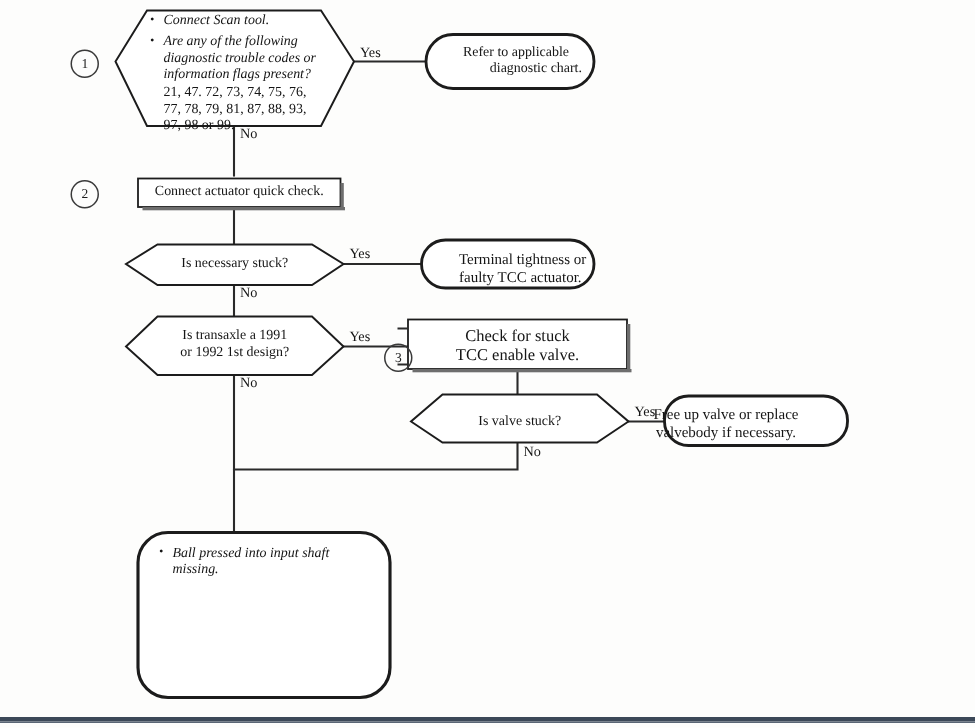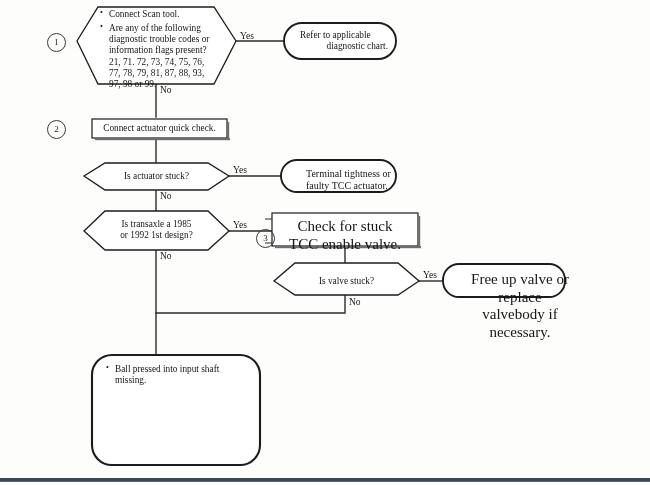--- a/index.html
+++ b/index.html
@@ -28,20 +28,21 @@
     position: absolute;
     font-family: "Liberation Serif", serif;
     color: #151515;
     line-height: 1.18;
     -webkit-font-smoothing: antialiased;
   }
   .bullets {
     margin: 0;
     padding: 0;
     list-style: none;
+    font-style: italic;
   }
   .bullets li {
     position: relative;
     padding-left: 9px;
     margin-bottom: 1px;
   }
   .bullets li:before {
     content: "\2022";
     position: absolute;
     left: 0; top: -1px;
@@ -148,53 +149,53 @@
   <div class="step-num" style="left:47px; top:33px;">1</div>
   <div class="step-num" style="left:47px; top:120px;">2</div>
   <div class="step-num" style="left:256px; top:229px;">3</div>
 
   <div class="node-text" style="left:100px; top:9px; width:122px; font-size:9.3px;">
     <ul class="bullets">
       <li style="margin-bottom:3px;">Connect Scan tool.</li>
       <li>Are any of the following diagnostic trouble codes or information flags present?</li>
     </ul>
     <div style="padding-left:9px; margin-top:1px;">
-      <div>21, 71. 72, 73, 74, 75, 76,</div>
+      <div>21, 47. 72, 73, 74, 75, 76,</div>
       <div>77, 78, 79, 81, 87, 88, 93,</div>
       <div>97, 98 or 99.</div>
     </div>
   </div>
 
   <div class="node-text centered" style="left:292px; top:30px; width:96px; font-size:9.3px;">
-    <div style="text-align:left; padding-left:8px;">Refer to applicable</div>
+    <div style="text-align:center; padding-left:8px;">Refer to applicable</div>
     <div style="text-align:right; padding-left:8px;">diagnostic chart.</div>
   </div>
 
   <div class="node-text centered" style="left:92px; top:123px; width:135px; font-size:9.3px;">Connect actuator quick check.</div>
 
-  <div class="node-text centered" style="left:100px; top:171px; width:113px; font-size:9.3px;">Is actuator stuck?</div>
+  <div class="node-text centered" style="left:100px; top:171px; width:113px; font-size:9.3px;">Is necessary stuck?</div>
 
   <div class="node-text" style="left:294px; top:168px; width:100px; font-size:10px;margin-left:12px;">
     <div>Terminal tightness or</div>
     <div>faulty TCC actuator.</div>
   </div>
 
   <div class="node-text centered" style="left:100px; top:219px; width:113px; font-size:9.3px;">
-    <div>Is transaxle a 1985</div>
+    <div>Is transaxle a 1991</div>
     <div>or 1992 1st design?</div>
   </div>
 
-  <div class="node-text centered" style="left:272px; top:218px; width:146px; font-size:15px;">
+  <div class="node-text centered" style="left:272px; top:218px; width:146px; font-size:11px;">
     <div>Check for stuck</div>
     <div>TCC enable valve.</div>
   </div>
 
   <div class="node-text centered" style="left:290px; top:276px; width:113px; font-size:9.3px;">Is valve stuck?</div>
 
-  <div class="node-text centered" style="left:467px; top:271px; width:106px; font-size:15px;">
+  <div class="node-text centered" style="left:431px; top:271px; width:106px; font-size:10px;">
     <div>Free up valve or replace</div>
     <div>valvebody if necessary.</div>
   </div>
 
   <div class="node-text" style="left:106px; top:364px; width:146px; font-size:9.3px;">
     <ul class="bullets">
       <li class="tight">Ball pressed into input shaft missing.</li>
     </ul>
   </div>
 

